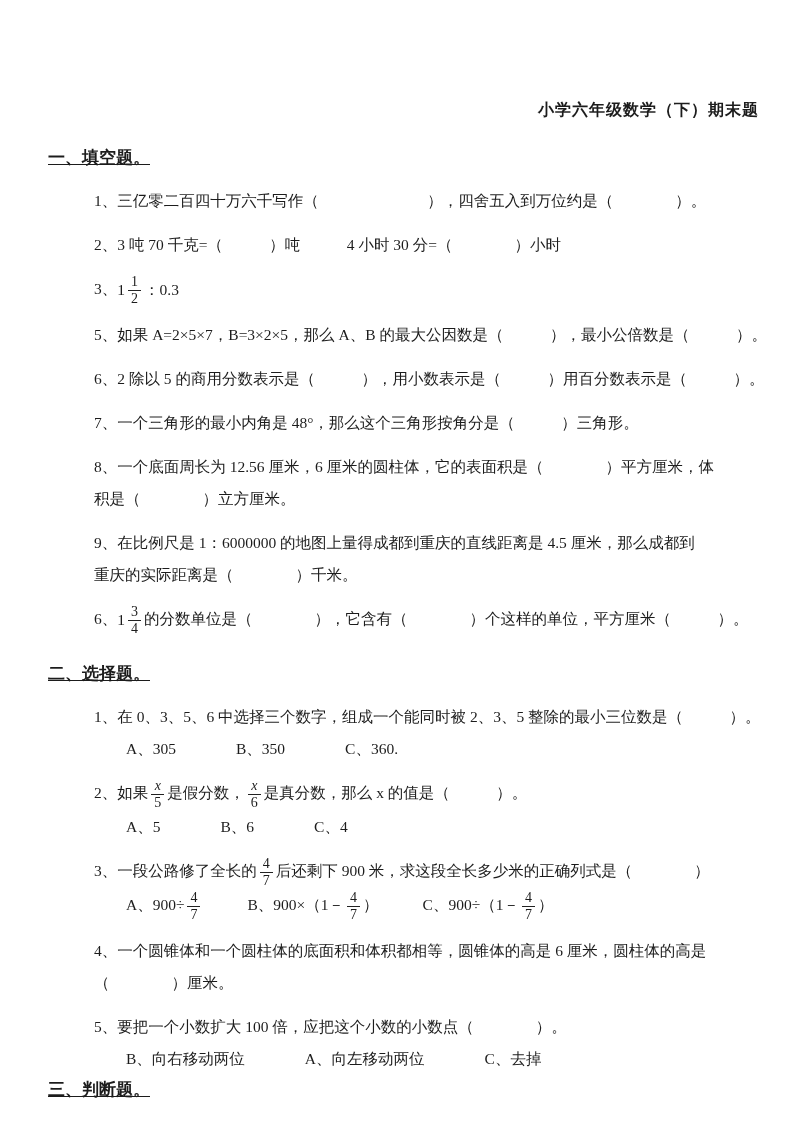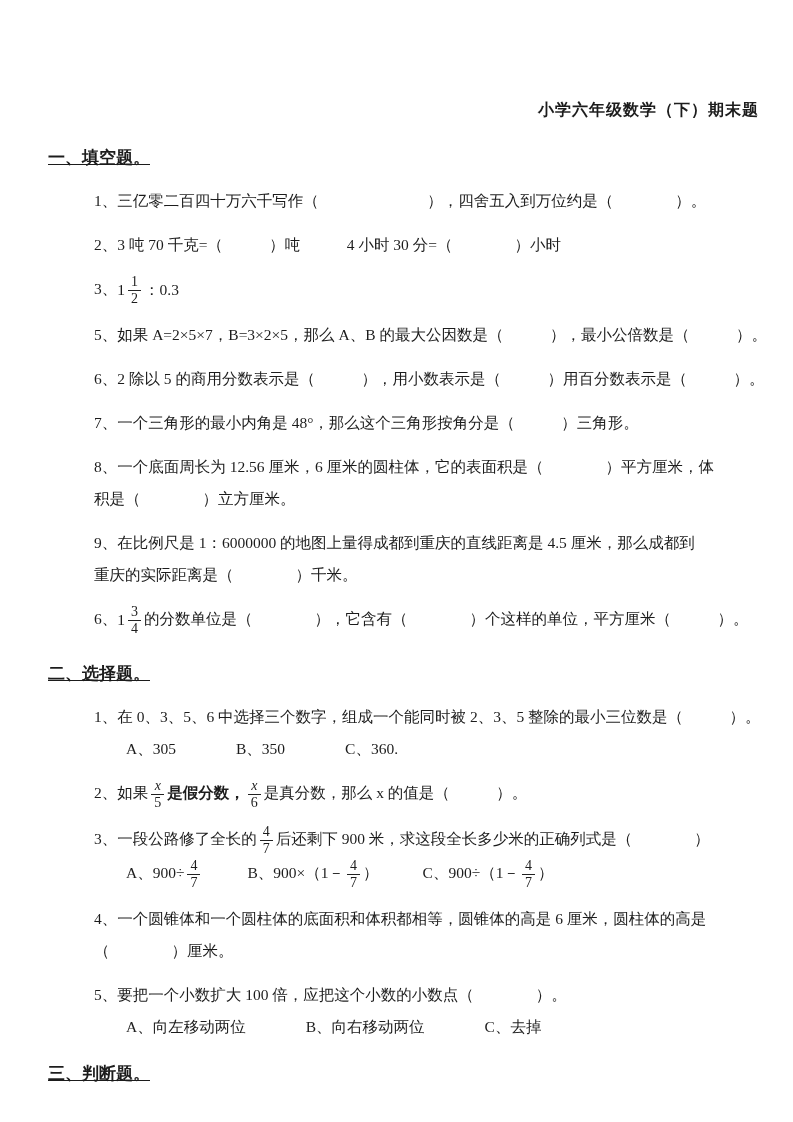--- a/index.html
+++ b/index.html
@@ -4,35 +4,35 @@
 <style>
   html,body{margin:0;padding:0;background:#ffffff;}
   .page{
     width:793px;height:1122px;margin:0 auto;background:#fff;box-sizing:border-box;
     padding:100px 34px 0 48px;overflow:hidden;color:#1c1c1c;
     font-family:"Liberation Serif","DejaVu Serif",serif;font-size:15.5px;
   }
   .title{font-size:16px;font-weight:bold;text-align:right;margin:0 0 22px 0;letter-spacing:1px;}
   .sec-heading{font-weight:bold;font-size:17px;line-height:30px;text-decoration:underline;}
   .sec2-heading{margin-top:22px;}
-  .sec3-heading{margin-top:16px;}
+  .sec3-heading{margin-top:0;}
   .q{margin:12px 0 0 46px;line-height:32px;}
   .nowrap{white-space:nowrap;}
   .opts{display:flex;margin-left:78px;line-height:32px;white-space:nowrap;}
   .opts .opt{margin-right:60px;}
   .opts-frac .opt{margin-right:44px;}
   .frac{display:inline-flex;flex-direction:column;text-align:center;vertical-align:middle;line-height:1.15;font-size:14px;margin:0 3px;}
   .frac .num{display:block;padding:0 3px;}
   .frac .den{display:block;border-top:1.5px solid #222;padding:0 3px;}
   .it .num,.it .den{font-style:italic;}
   .it .den{font-style:normal;}
   .it .num{font-style:italic;}
   .mixed{display:inline-flex;align-items:center;vertical-align:middle;}
   .mixed .whole{font-size:15.5px;}
-  .bold{font-weight:bold;}
+  .bold{font-weight:normal;}
 </style>
 </head>
 <body>
 
 <div class="page">
 
   <h1 class="title">小学六年级数学（下）期末题</h1>
 
   <div>
     <div class="sec-heading">一、填空题。</div>
@@ -76,20 +76,25 @@
       <span class="opt">C、360.</span>
     </div>
 
     <p class="q nowrap"><span>2、如果</span><span class="frac it">
           <span class="num">x</span>
           <span class="den">5</span>
         </span><span class="bold">是假分数，</span><span class="frac it">
           <span class="num">x</span>
           <span class="den">6</span>
         </span><span>是真分数，那么 x 的值是（　　　）。</span></p>
+    <div class="opts">
+      <span class="opt">A、5</span>
+      <span class="opt">B、6</span>
+      <span class="opt">C、4</span>
+    </div>
 
     <p class="q nowrap"><span>3、一段公路修了全长的</span><span class="frac">
           <span class="num">4</span>
           <span class="den">7</span>
         </span><span>后还剩下 900 米，求这段全长多少米的正确列式是（　　　　）</span></p>
     <div class="opts opts-frac">
       <span class="opt"><span>A、900÷</span><span class="frac">
             <span class="num">4</span>
             <span class="den">7</span>
           </span><span></span></span>
@@ -100,22 +105,22 @@
       <span class="opt"><span>C、900÷（1－</span><span class="frac">
             <span class="num">4</span>
             <span class="den">7</span>
           </span><span>）</span></span>
     </div>
 
     <p class="q"><span>4、一个圆锥体和一个圆柱体的底面积和体积都相等，圆锥体的高是 6 厘米，圆柱体的高是</span><br><span>（　　　　）厘米。</span></p>
 
     <p class="q nowrap">5、要把一个小数扩大 100 倍，应把这个小数的小数点（　　　　）。</p>
     <div class="opts">
+      <span class="opt">B、向右移动两位</span>
       <span class="opt">A、向左移动两位</span>
-      <span class="opt">B、向右移动两位</span>
       <span class="opt">C、去掉</span>
     </div>
   </div>
 
   <div>
     <div class="sec-heading sec3-heading">三、判断题。</div>
   </div>
 
 </div>
 

